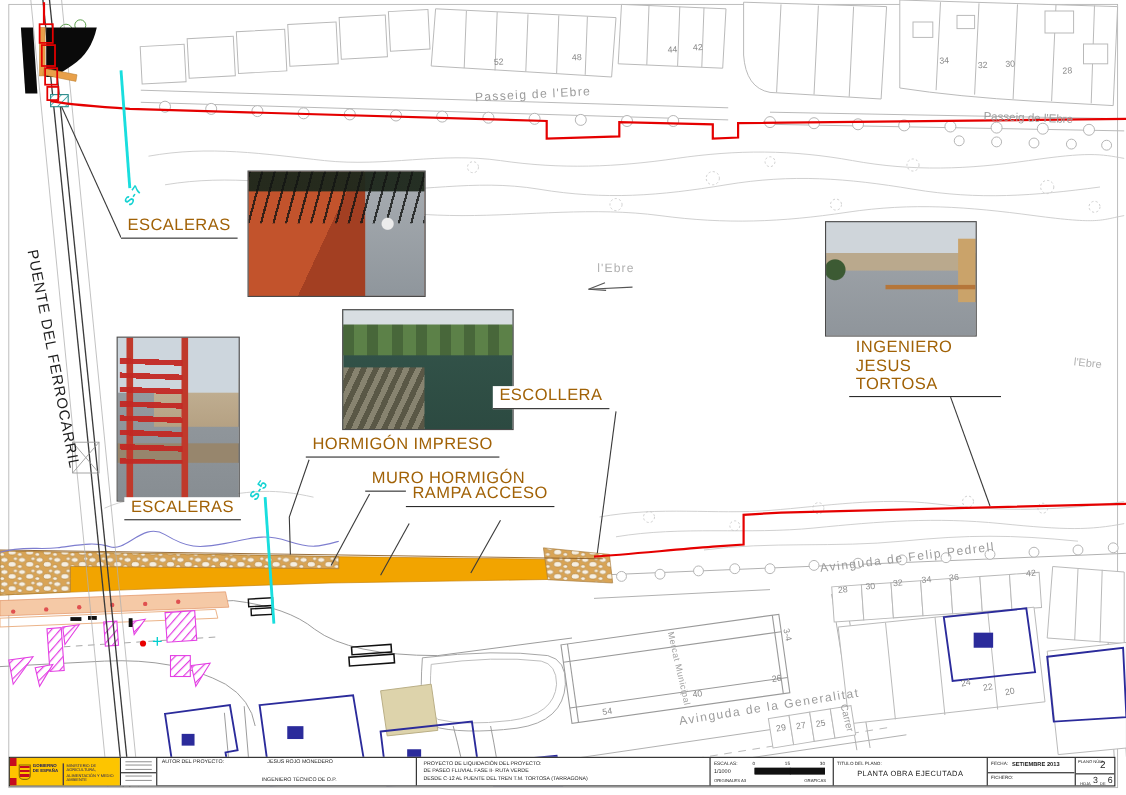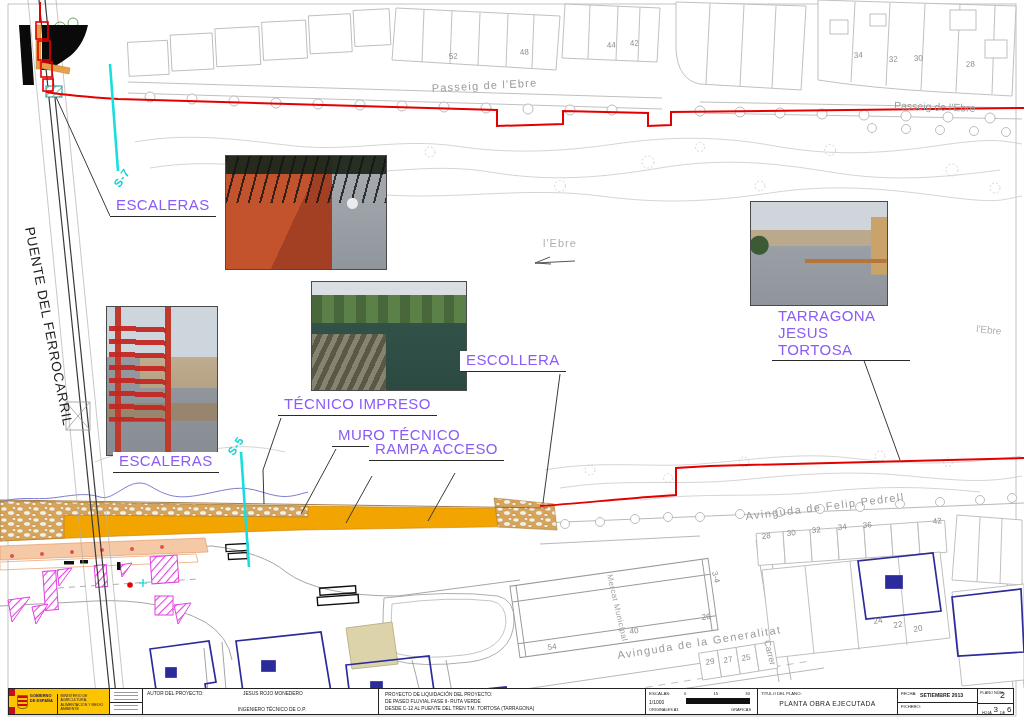--- a/index.html
+++ b/index.html
@@ -3,21 +3,21 @@
 <meta charset="utf-8">
 <style>
   html,body{margin:0;padding:0;}
   body{
     width:1024px;height:723px;position:relative;background:#ffffff;
     font-family:"Liberation Sans",sans-serif;overflow:hidden;
   }
   svg.map{position:absolute;left:0;top:0;}
   .callout{
     position:absolute;background:#ffffff;padding:1px 6px 2px 6px;
-    border-bottom:1.6px solid #2b2b2b;font-size:15px;color:#8b5cf6;
+    border-bottom:1.6px solid #2b2b2b;font-size:15px;color:#a16207;
     white-space:nowrap;letter-spacing:.4px;line-height:1.12;
   }
   .callout.two-line{white-space:normal;width:126px;}
   .section-label{
     position:absolute;color:#14d2d2;font-size:11.5px;font-weight:600;
     transform:rotate(-55deg);letter-spacing:.5px;background:transparent;
   }
   .photo{position:absolute;border:1px solid #4a4a4a;background-repeat:no-repeat;}
   #photo-escaleras-top{
     left:225px;top:155px;width:160px;height:113px;
@@ -446,25 +446,25 @@
   </g>
 </svg>
 
 <div class="photo" id="photo-escaleras-top"></div>
 <div class="photo" id="photo-escaleras-left"></div>
 <div class="photo" id="photo-escollera-rio"></div>
 <div class="photo" id="photo-paseo-barandilla"></div>
 
 <div class="callout" style="left:110px;top:196px">ESCALERAS</div>
 <div class="callout" style="left:113px;top:452px">ESCALERAS</div>
-<div class="callout" style="left:278px;top:395px">TÉCNICO IMPRESO</div>
-<div class="callout" style="left:332px;top:426px">MURO TÉCNICO</div>
+<div class="callout" style="left:278px;top:395px">HORMIGÓN IMPRESO</div>
+<div class="callout" style="left:332px;top:426px">MURO HORMIGÓN</div>
 <div class="callout" style="left:369px;top:440px">RAMPA ACCESO</div>
-<div class="callout" style="left:460px;top:351px">ESCOLLERA</div>
-<div class="callout two-line" style="left:772px;top:307px"><span>TARRAGONA</span><br><span>JESUS TORTOSA</span></div>
+<div class="callout" style="left:448px;top:351px">ESCOLLERA</div>
+<div class="callout two-line" style="left:772px;top:307px"><span>INGENIERO</span><br><span>JESUS TORTOSA</span></div>
 
 <span class="section-label" style="left:112px;top:172px">S-7</span>
 <span class="section-label" style="left:226px;top:440px">S-5</span>
 
 <div class="tb">
   <div class="tb-cell cell-logo">
     <div class="flag-strip"></div>
     <div class="escudo"></div>
     <div class="gob-txt">GOBIERNO DE ESPAÑA</div>
     <div class="min-txt">MINISTERIO DE AGRICULTURA, ALIMENTACIÓN Y MEDIO AMBIENTE</div>

